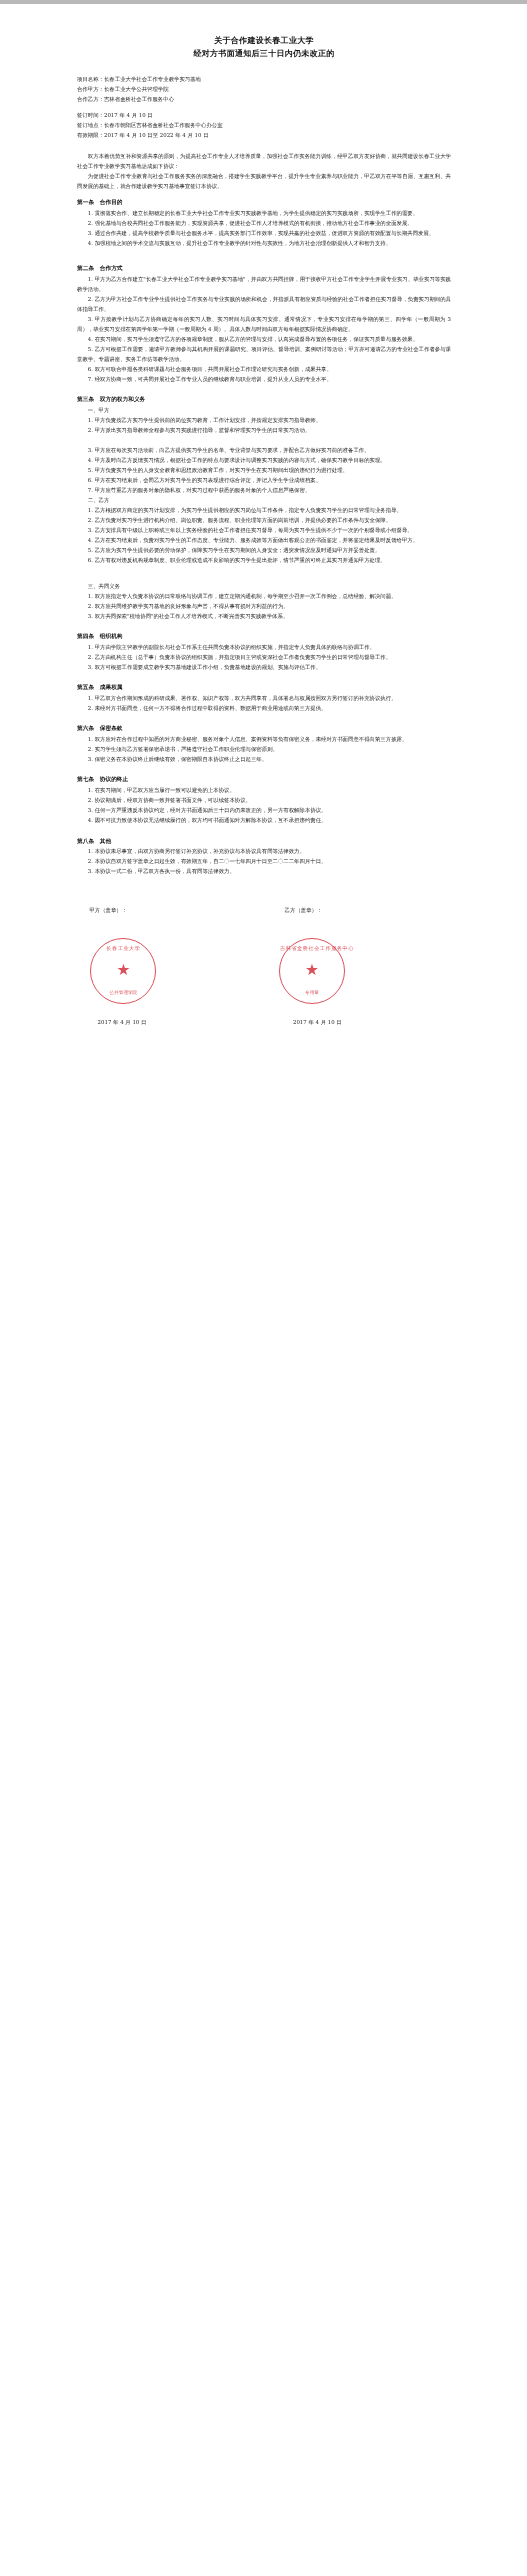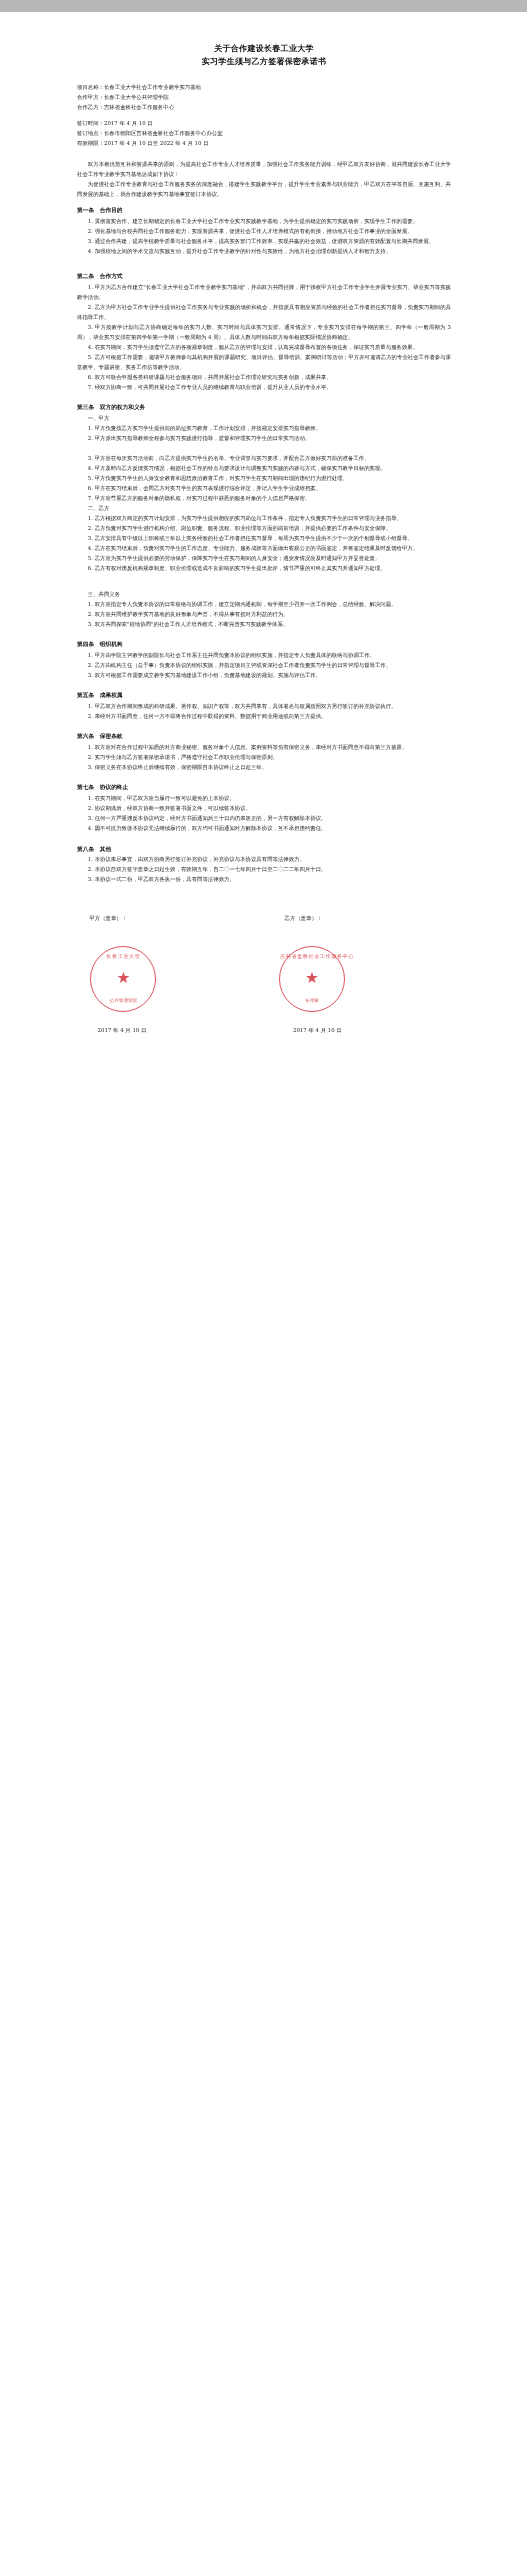--- a/index.html
+++ b/index.html
@@ -15,21 +15,21 @@
   .page {
     position: relative;
     width: 528px;
     height: 3731px;
     background: #ffffff;
     box-sizing: border-box;
     padding: 0;
   }
   .sheet {
     position: relative;
-    margin: 12px auto;
+    margin: 4px auto;
     width: 374px;
     padding: 30px 0 20.6px 0;
     box-sizing: border-box;
   }
   .title {
     text-align: center;
     font-family: "DejaVu Serif", "Liberation Serif", serif;
     font-weight: bold;
     font-size: 8px;
     line-height: 13.4px;
@@ -138,21 +138,21 @@
   .sub { padding-left: 10.8px; }
 </style>
 </head>
 <body>
 
 <div class="page">
   <div class="sheet">
 
     <div class="title">
       <div>关于合作建设长春工业大学</div>
-      <div>实习学生须与乙方签署保密承诺书</div>
+      <div>经对方书面通知后三十日内仍未改正的</div>
     </div>
 
     <div class="meta">
       <div class="row">项目名称：长春工业大学社会工作专业教学实习基地</div>
       <div class="row">合作甲方：长春工业大学公共管理学院</div>
       <div class="row">合作乙方：吉林省金桥社会工作服务中心</div>
       <div class="gap-sm"></div>
       <div class="row">签订时间：2017 年 4 月 10 日</div>
       <div class="row">签订地点：长春市朝阳区吉林省金桥社会工作服务中心办公室</div>
       <div class="row">有效期限：2017 年 4 月 10 日至 2022 年 4 月 10 日</div>

